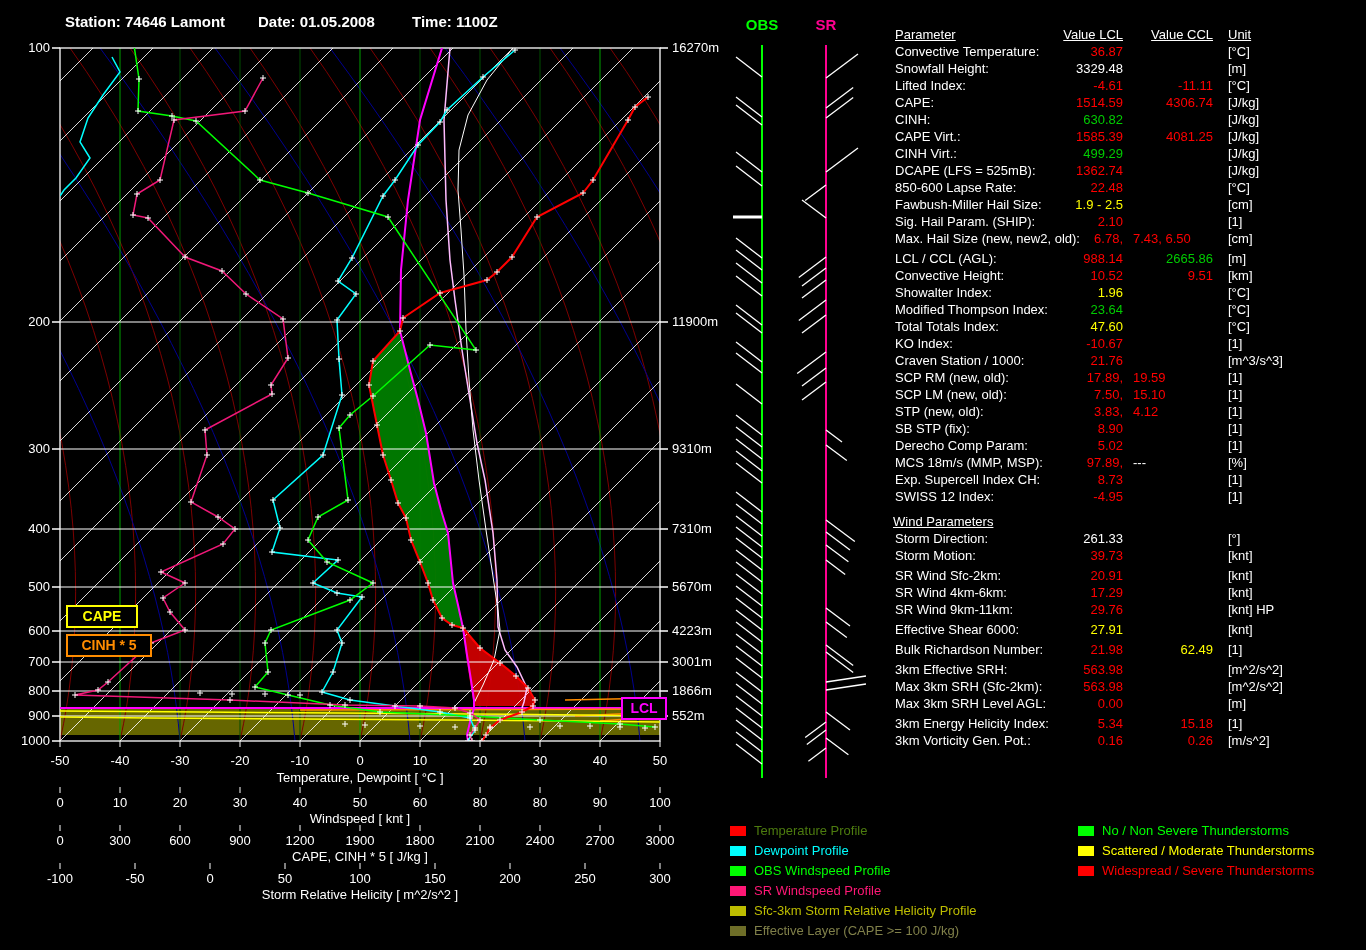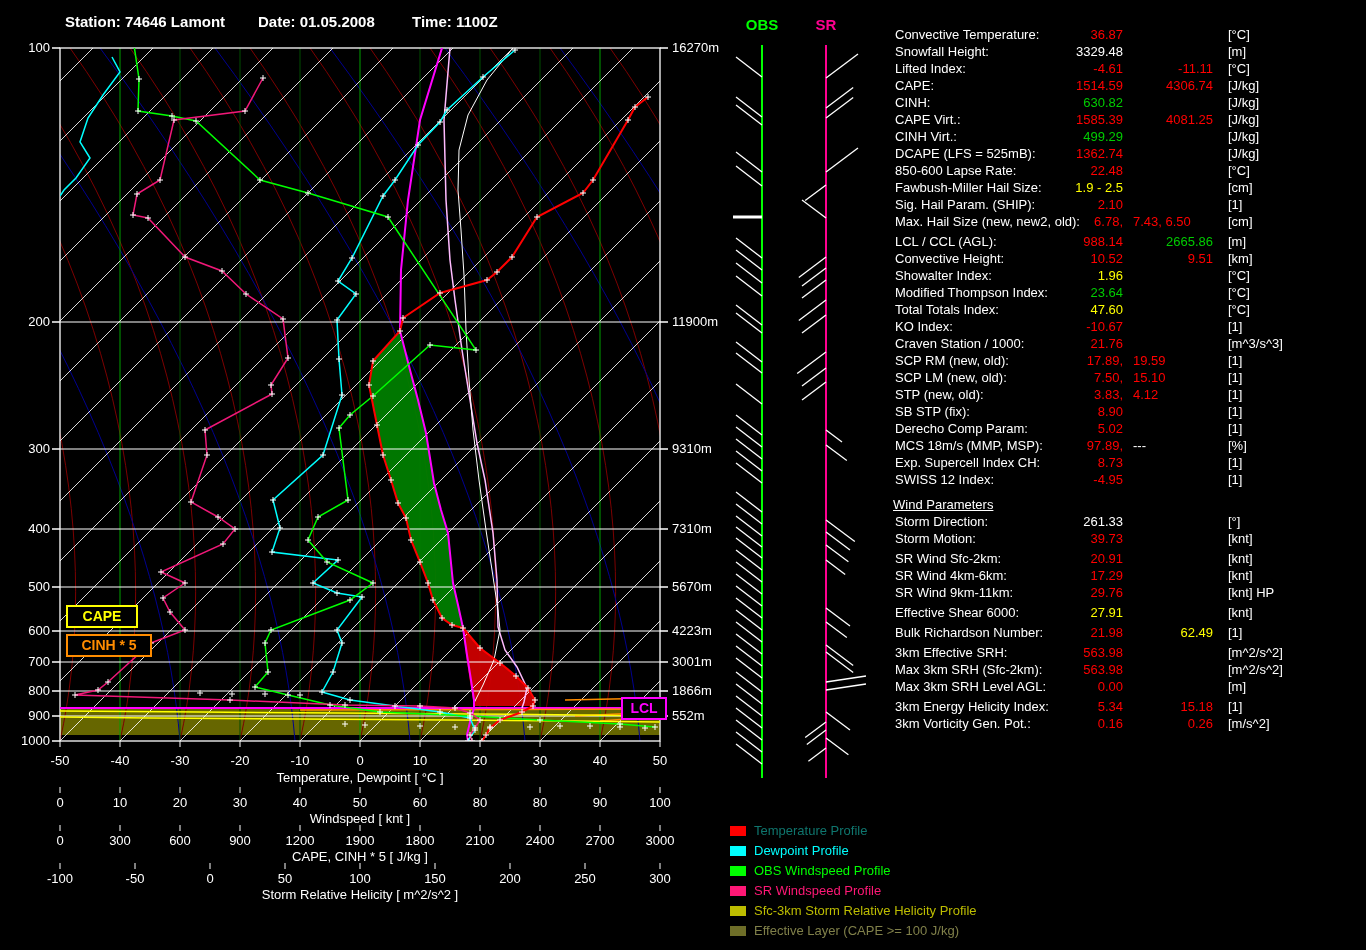--- a/index.html
+++ b/index.html
@@ -643,20 +643,26 @@
       <div class="ticklbl" style="left:255px;top:871px">50</div>
       <div class="ticklbl" style="left:330px;top:871px">100</div>
       <div class="ticklbl" style="left:405px;top:871px">150</div>
       <div class="ticklbl" style="left:480px;top:871px">200</div>
       <div class="ticklbl" style="left:555px;top:871px">250</div>
       <div class="ticklbl" style="left:630px;top:871px">300</div>
       <div class="axtitle" style="top:887px">Storm Relative Helicity [ m^2/s^2 ]</div>
     </div>
 
   <div id="panel">
+    <div class="prow hdr">
+      <span class="lbl"><u>Parameter</u></span>
+      <span class="v1"><u>Value LCL</u></span>
+      <span class="v2"><u>Value CCL</u></span>
+      <span class="unit"><u>Unit</u></span>
+    </div>
     <div id="panel-rows">
         <div class="prow">
           <div class="lbl" style="">Convective Temperature:</div>
           <div class="v1 v-red" style="">36.87</div>
           <div class="unit" style="">[°C]</div>
         </div>
         <div class="prow">
           <div class="lbl" style="">Snowfall Height:</div>
           <div class="v1 v-white" style="">3329.48</div>
           <div class="unit" style="">[m]</div>
@@ -859,21 +865,21 @@
           <div class="v1 v-red" style="">0.16</div>
           <div class="v2 v-red" style="">0.26</div>
           <div class="unit" style="">[m/s^2]</div>
         </div>
       </div>
   </div>
 
   <div id="legend-left" class="abs" style="left:730px;top:823px;width:340px;height:130px">
       <div class="legend-item" style="left:0;top:0px">
         <div class="sw" style="background:#ff0000"></div>
-        <div class="lt" style="color:#0f766e">Temperature Profile</div>
+        <div class="lt" style="color:#4d7c0f">Temperature Profile</div>
       </div>
       <div class="legend-item" style="left:0;top:20px">
         <div class="sw" style="background:#00ffff"></div>
         <div class="lt" style="color:#00ffff">Dewpoint Profile</div>
       </div>
       <div class="legend-item" style="left:0;top:40px">
         <div class="sw" style="background:#00ff00"></div>
         <div class="lt" style="color:#00ff00">OBS Windspeed Profile</div>
       </div>
       <div class="legend-item" style="left:0;top:60px">
@@ -882,13 +888,27 @@
       </div>
       <div class="legend-item" style="left:0;top:80px">
         <div class="sw" style="background:#bdbd00"></div>
         <div class="lt" style="color:#bdbd00">Sfc-3km Storm Relative Helicity Profile</div>
       </div>
       <div class="legend-item" style="left:0;top:100px">
         <div class="sw" style="background:#6e6e28"></div>
         <div class="lt" style="color:#80804a">Effective Layer (CAPE &gt;= 100 J/kg)</div>
       </div>
     </div>
+  <div id="legend-right" class="abs" style="left:1078px;top:823px;width:288px;height:70px">
+      <div class="legend-item" style="left:0;top:0px">
+        <div class="sw" style="background:#00ff00"></div>
+        <div class="lt" style="color:#00ff00">No / Non Severe Thunderstorms</div>
+      </div>
+      <div class="legend-item" style="left:0;top:20px">
+        <div class="sw" style="background:#ffff00"></div>
+        <div class="lt" style="color:#ffff00">Scattered / Moderate Thunderstorms</div>
+      </div>
+      <div class="legend-item" style="left:0;top:40px">
+        <div class="sw" style="background:#ff0000"></div>
+        <div class="lt" style="color:#ff0000">Widespread / Severe Thunderstorms</div>
+      </div>
+    </div>
 </div>
 
 </body></html>

